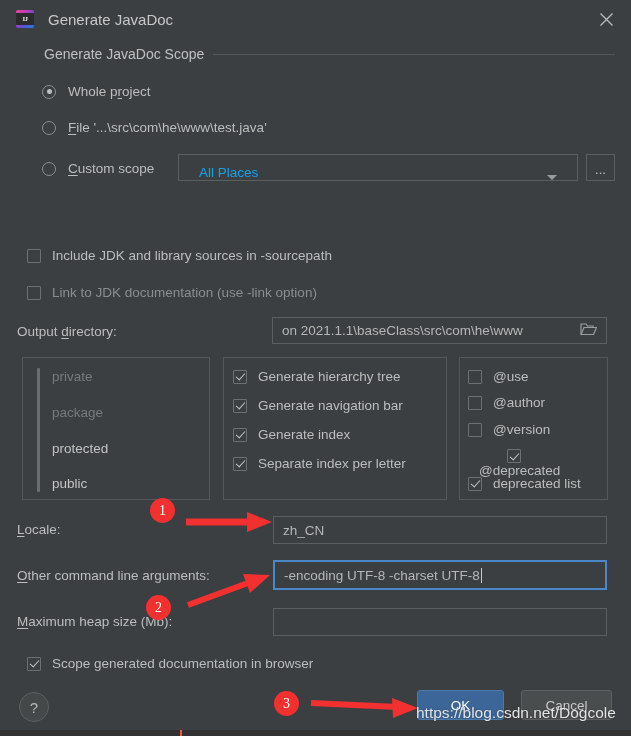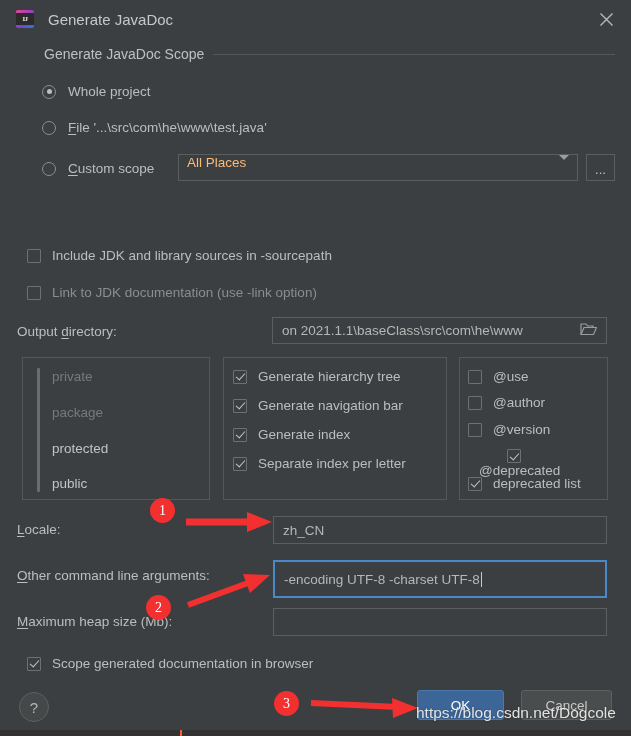--- a/index.html
+++ b/index.html
@@ -36,21 +36,21 @@
   .radio-row{position:absolute;display:flex;align-items:center;}
   .radio{width:14px;height:14px;border-radius:50%;border:1px solid #8c8f8f;
     box-sizing:border-box;flex:0 0 auto;position:relative;background:#3c3f41;}
   .radio.on::after{content:"";position:absolute;left:3.5px;top:3.5px;width:5px;height:5px;
     border-radius:50%;background:#bfbfbf;}
   .radio-label{margin-left:12px;color:#bdbdbd;white-space:nowrap;}
   .u{text-decoration:underline;text-underline-offset:2px;}
 
   
   .combo{position:absolute;box-sizing:border-box;border:1px solid #5b5f5f;background:#3c3f41;
-    display:flex;align-items:flex-start;padding:0 8px;color:#fdba74;}
+    display:flex;align-items:flex-end;padding:0 20px;color:#0ea5e9;}
   .combo .arrow{margin-left:auto;width:0;height:0;border-left:5px solid transparent;
     border-right:5px solid transparent;border-top:5px solid #9a9d9d;}
   .ellipsis-btn{position:absolute;box-sizing:border-box;border:1px solid #5b5f5f;
     background:#3c3f41;display:flex;align-items:flex-end;justify-content:center;
     color:#bdbdbd;font-size:13px;padding-bottom:3px;}
 
   
   .cb-row{position:absolute;display:flex;align-items:center;}
   .cb{width:14px;height:14px;box-sizing:border-box;border:1px solid #6d7070;background:#3c3f41;
     flex:0 0 auto;position:relative;border-radius:1px;}
@@ -213,21 +213,21 @@
       <span class="cb-label">deprecated list</span>
     </div>
   </div>
 
   <div class="fl" style="left:17px;top:522px;"><span class="u">L</span>ocale:</div>
   <div class="tf" style="left:273px;top:516px;width:334px;height:28px;">
     <span>zh_CN</span>
   </div>
 
   <div class="fl" style="left:17px;top:568px;"><span class="u">O</span>ther command line arguments:</div>
-  <div class="tf focus" style="left:273px;top:560px;width:334px;height:38px;">
+  <div class="tf focus" style="left:273px;top:560px;width:334px;height:30px;">
     <span>-encoding UTF-8 -charset UTF-8</span>
     <span class="caret"></span>
   </div>
 
   <div class="fl" style="left:17px;top:614px;"><span class="u">M</span>aximum heap size (Mb):</div>
   <div class="tf" style="left:273px;top:608px;width:334px;height:28px;">
     <span></span>
   </div>
 
   <div class="cb-row" style="left:27px;top:656px;">

